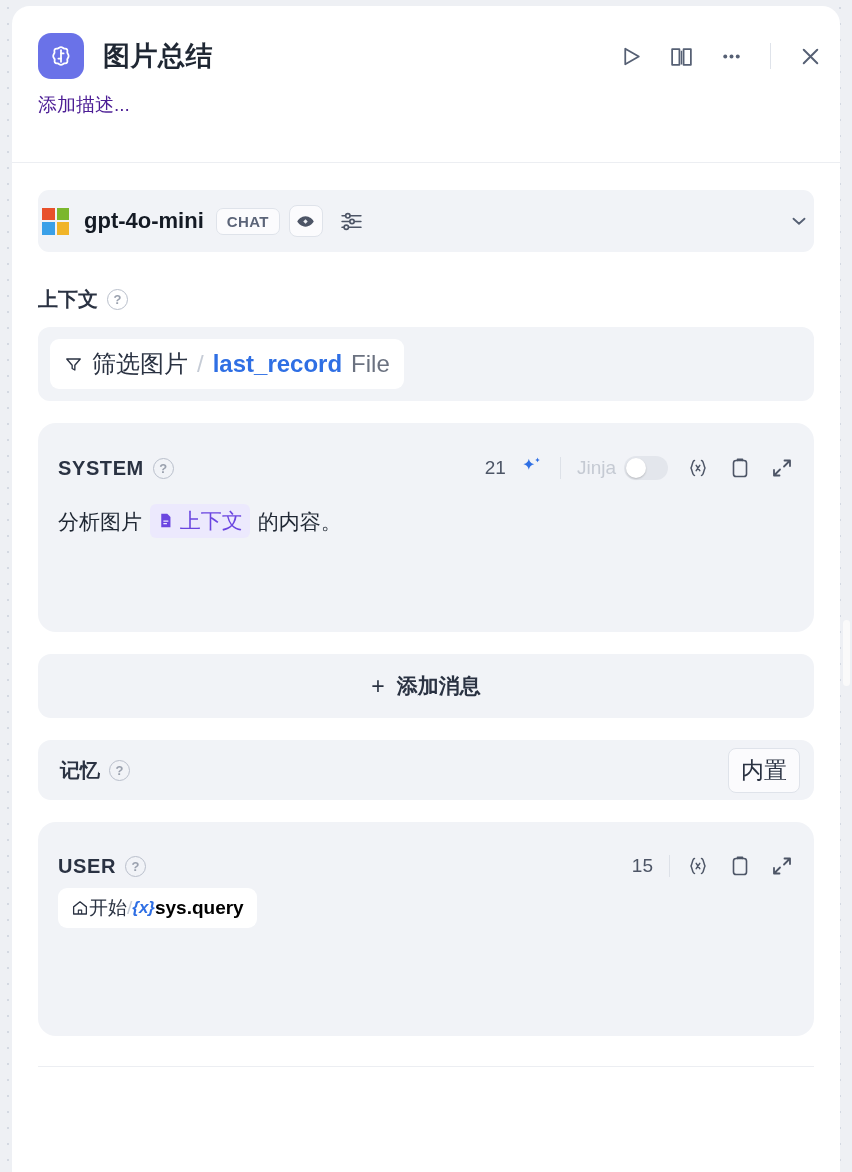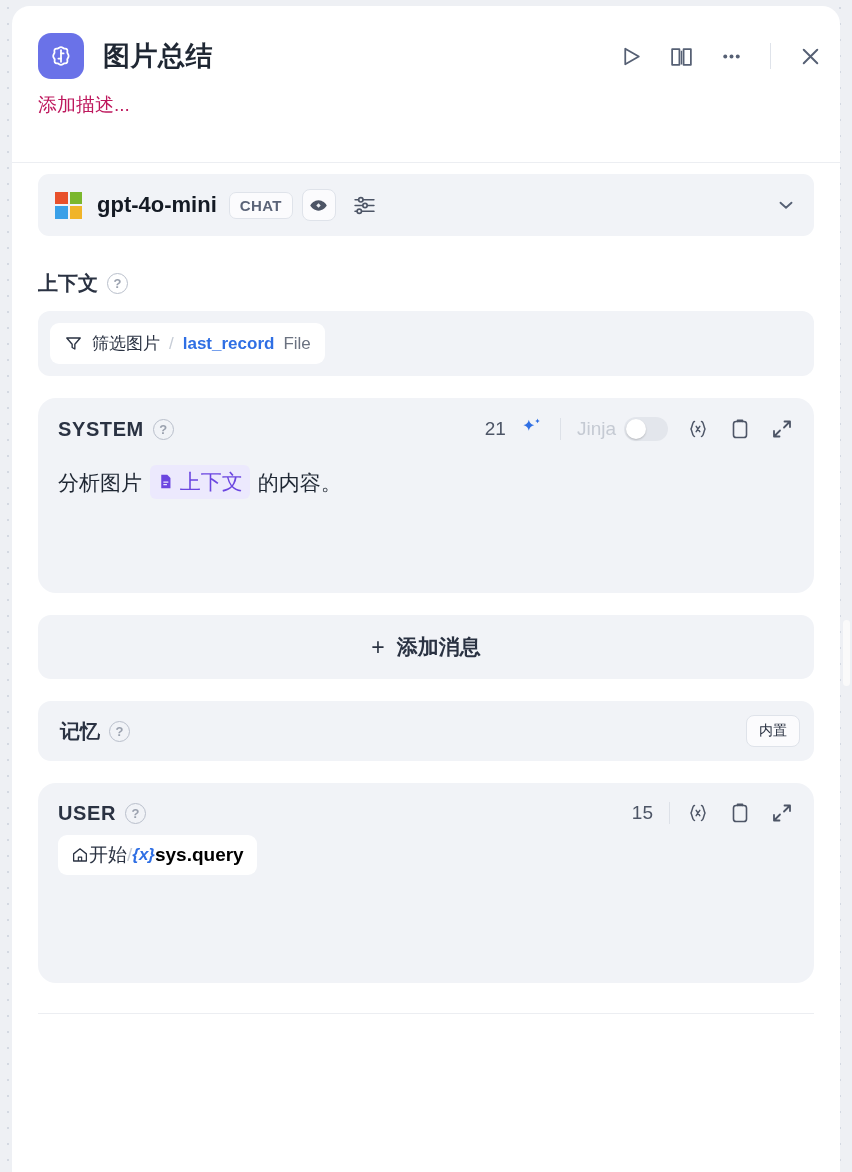--- a/index.html
+++ b/index.html
@@ -51,21 +51,21 @@
     display: flex; align-items: center; justify-content: center;
     margin-left: 16px; color: #566074; cursor: pointer;
   }
   .hdr-divider {
     width: 1px; height: 26px; background: #dfe3ea; margin-left: 22px;
   }
 
   
   .desc {
     padding: 6px 26px 0 26px;
-    font-size: 19px; color: #be185d;
+    font-size: 19px; color: #4c1d95;
     height: 62px; display: flex; align-items: flex-start;
   }
   .top-rule { height: 1px; background: #eceef2; margin: 14px 0 0 0; }
 
   
   .body { padding: 0 26px; }
 
   .section-label {
     display: flex; align-items: center; gap: 9px;
     font-size: 20px; font-weight: bold; color: #2a3242;
@@ -76,25 +76,25 @@
   .help-icon {
     width: 21px; height: 21px; border-radius: 50%;
     border: 1.6px solid #b9bfcb; color: #9aa1ae;
     font-size: 13px; font-weight: bold;
     display: inline-flex; align-items: center; justify-content: center;
     flex: 0 0 auto; font-family: "Liberation Sans", sans-serif;
   }
 
   
   .model-box {
-    margin-top: 11px;
+    margin-top: 27px;
     height: 62px; border-radius: 11px;
     background: #f1f3f7;
     display: flex; align-items: center;
-    padding: 0 17px;
+    padding: 0 4px;
   }
   .ms-logo { width: 27px; height: 27px; display: grid;
     grid-template-columns: 1fr 1fr; grid-template-rows: 1fr 1fr; gap: 2px; flex: 0 0 auto;}
   .ms-logo i { display: block; }
   .model-name {
     font-size: 22px; font-weight: bold; color: #141a24;
     margin-left: 15px; white-space: nowrap;
   }
   .chat-badge {
     margin-left: 12px;
@@ -118,33 +118,33 @@
   .ctx-box {
     margin-top: 14px;
     background: #f1f3f7; border-radius: 12px;
     padding: 12px;
     display: flex;
   }
   .ctx-pill {
     background: #ffffff; border-radius: 9px;
     padding: 9px 14px;
     display: flex; align-items: center; gap: 9px;
-    font-size: 17px;
+    font-size: 24px;
   }
   .ctx-pill .filter-ic { color: #2a3242; display: flex; }
   .ctx-name { color: #2a3242; }
   .slash { color: #c6ccd6; }
   .ctx-var { color: #2f6fe4; font-weight: bold; }
   .ctx-type { color: #6b7280; font-weight: normal; }
 
   
   .msg-block {
     margin-top: 22px;
     background: #f1f3f7; border-radius: 18px;
-    padding: 18px 20px 20px 20px;
+    padding: 32px 20px 20px 20px;
   }
   .msg-head { display: flex; align-items: center; }
   .role-label {
     font-size: 20px; font-weight: bold; color: #2a3242; letter-spacing: .6px;
   }
   .msg-head .help-icon { margin-left: 9px; }
   .head-spacer { flex: 1 1 auto; }
   .token-count { font-size: 19px; color: #4d5566; font-weight: normal; }
   .sparkle { margin-left: 12px; display: flex; align-items: center; }
   .head-divider { width: 1px; height: 22px; background: #dde1e8; margin: 0 16px; }
@@ -198,21 +198,21 @@
   .memory-row {
     margin-top: 22px;
     height: 60px; border-radius: 13px; background: #f1f3f7;
     display: flex; align-items: center;
     padding: 0 14px 0 22px;
   }
   .mem-label { font-size: 20px; font-weight: bold; color: #2a3242; }
   .mem-spacer { flex: 1 1 auto; }
   .mem-badge {
     border: 1.5px solid #dfe3ea; border-radius: 8px; background: #fbfbfd;
-    padding: 6px 12px; font-size: 14px; color: #2a3242;
+    padding: 6px 12px; font-size: 23px; color: #2a3242;
   }
 
   .bottom-rule { margin: 30px 26px 0 26px; height: 1px; background: #eceef2; }
 
   
   .scroll-strip {
     position: absolute; right: 0; top: 0;
     width: 12px; height: 1172px;
     z-index: 3;
   }

